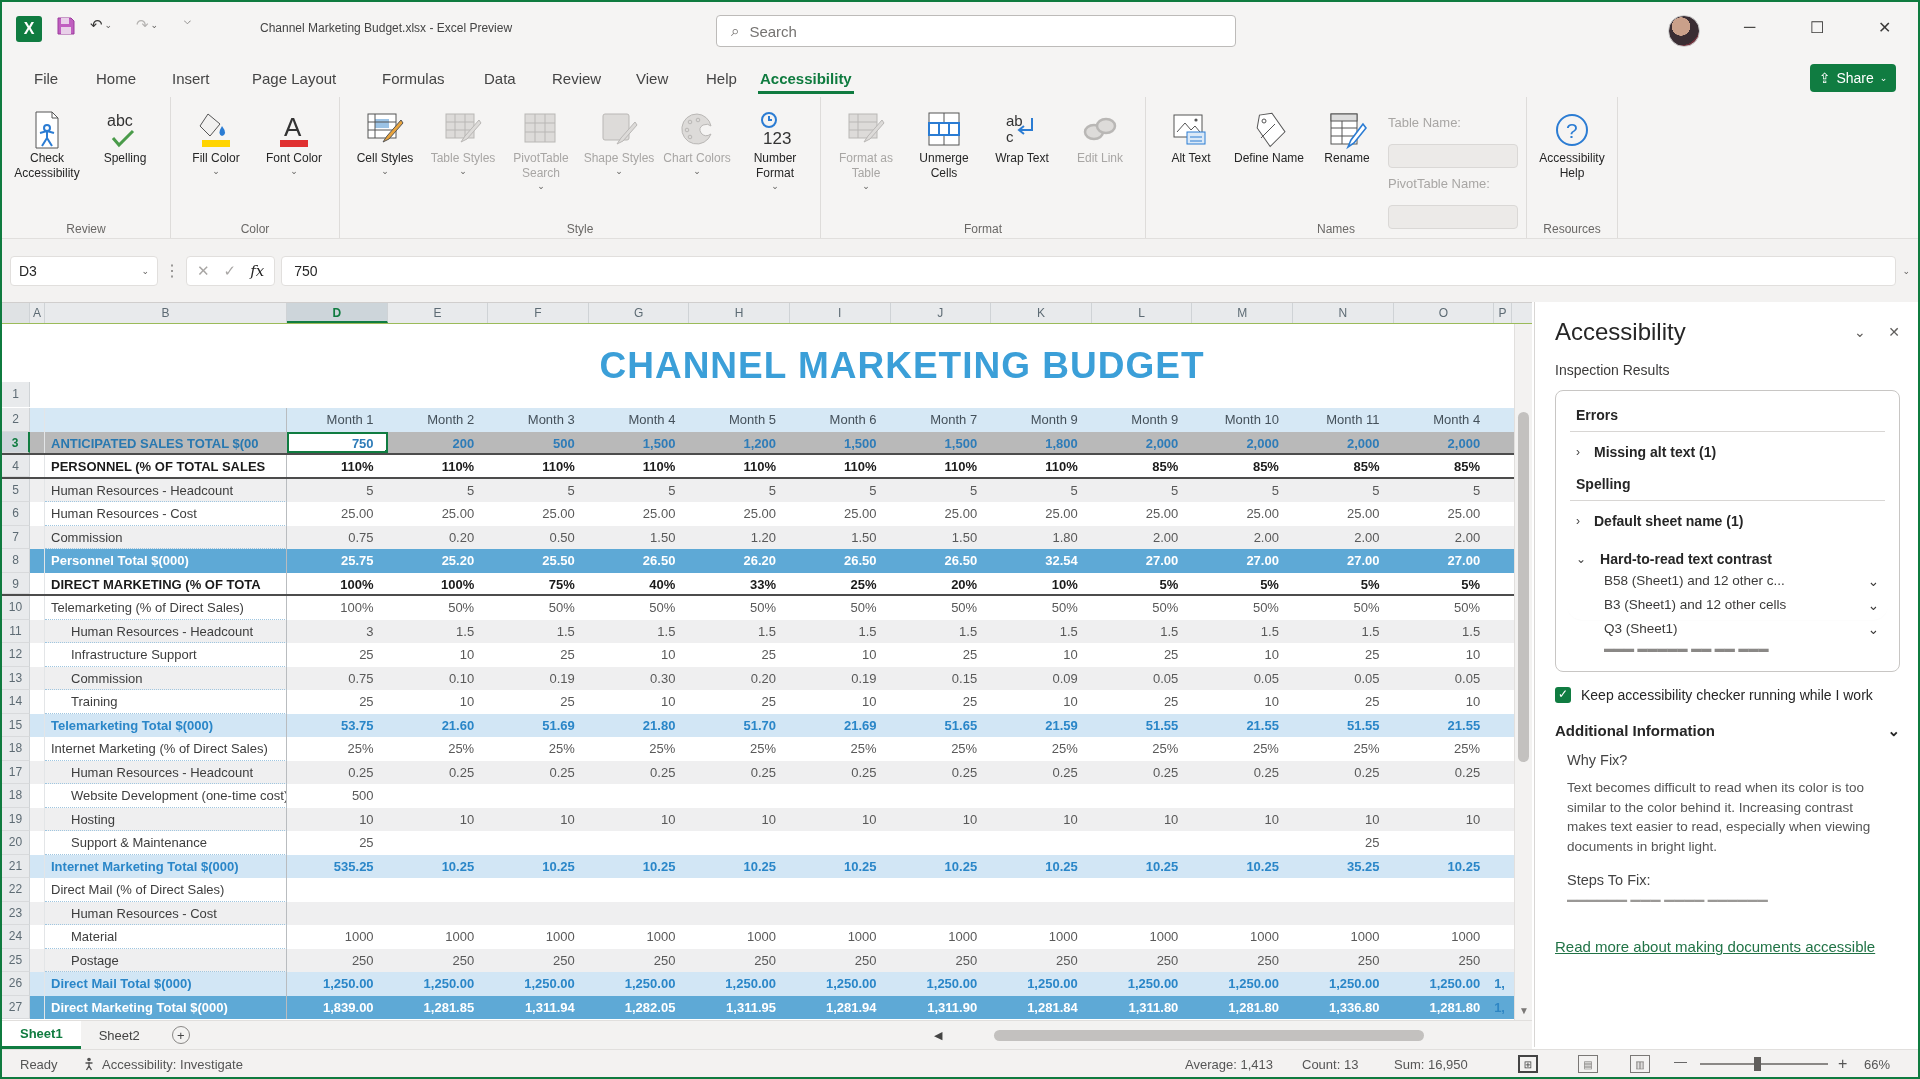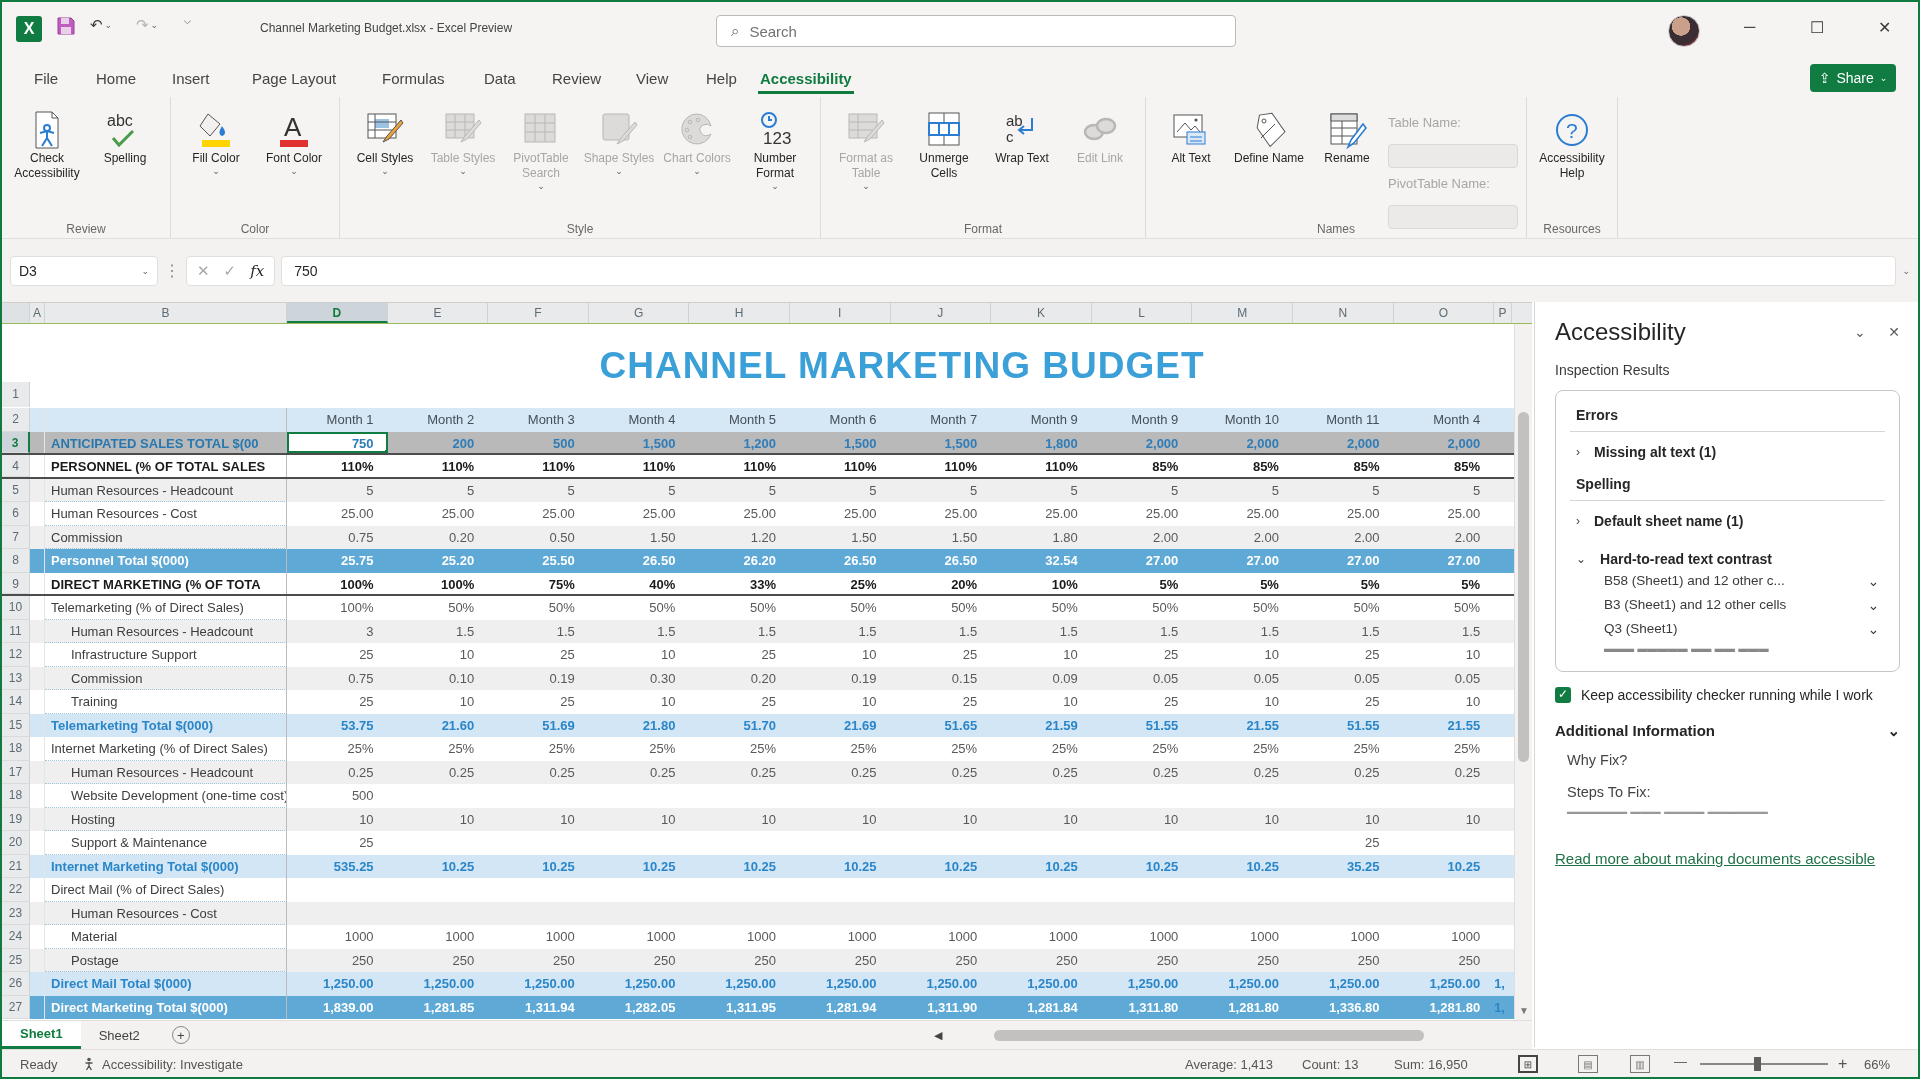--- a/index.html
+++ b/index.html
@@ -954,20 +954,21 @@
   </div>
   <div id="keeprun">
     <div class="cbx">✓</div>
     <span>Keep accessibility checker running while I work</span>
   </div>
   <div id="addinfo-h">
     <span>Additional Information</span>
     <span class="ctl">⌄</span>
   </div>
   <div class="why">Why Fix?</div>
+  <div class="para">Text becomes difficult to read when its color is too similar to the color behind it. Increasing contrast makes text easier to read, especially when viewing documents in bright light.</div>
   <div class="steps">Steps To Fix:</div>
   <div class="steps-smudge">▆▆▆▆▆▆ ▆▆▆ ▆▆▆▆ ▆▆▆▆▆▆</div>
   <div id="readmore">Read more about making documents accessible</div>
 </div>
 
 <div id="tabbar">
   <div id="tabs-holder" style="display:flex;height:100%">
       <div class="stab active">Sheet1</div>
       <div class="stab ">Sheet2</div>
     </div>

